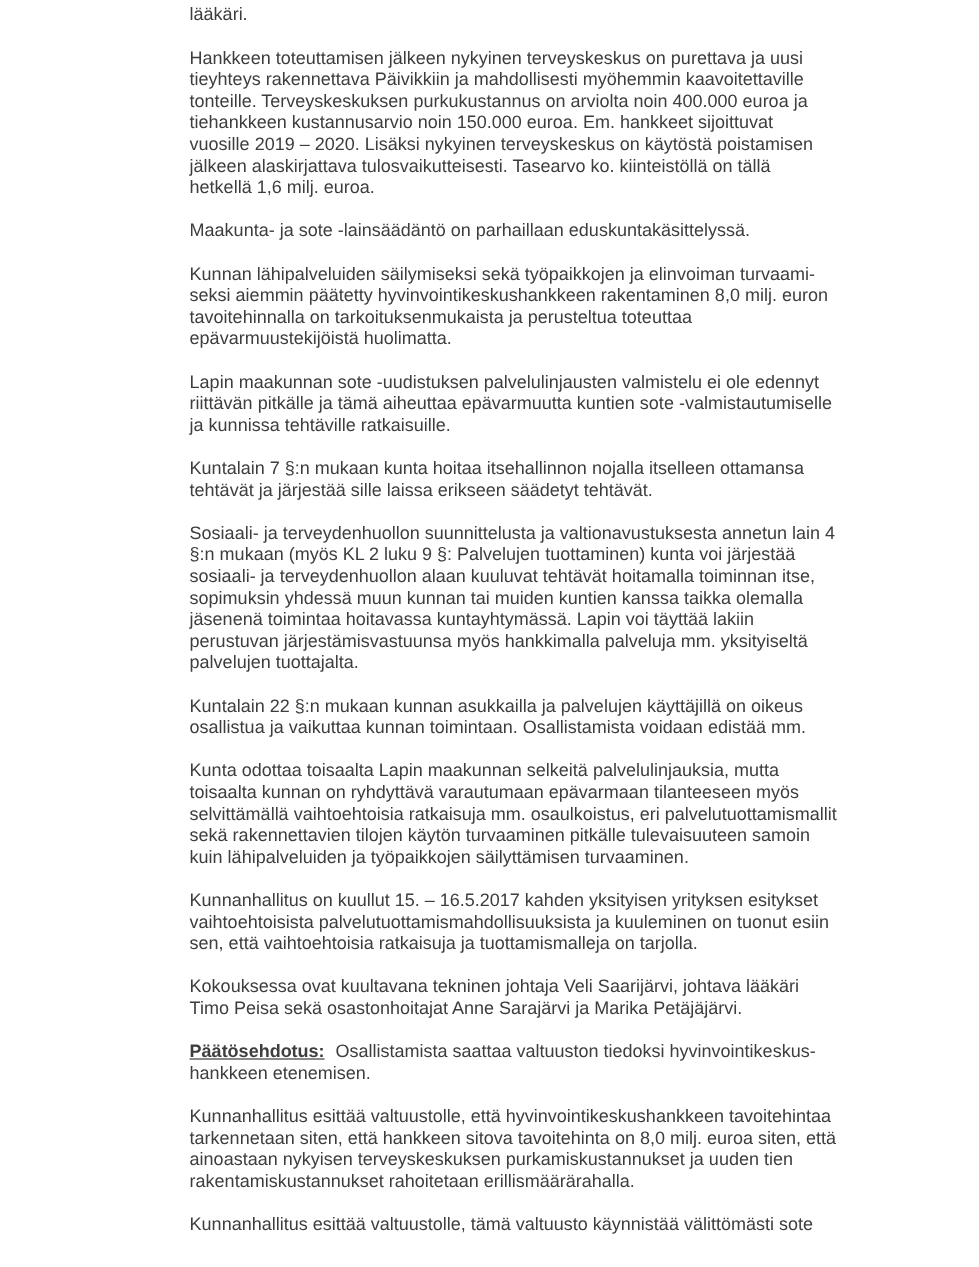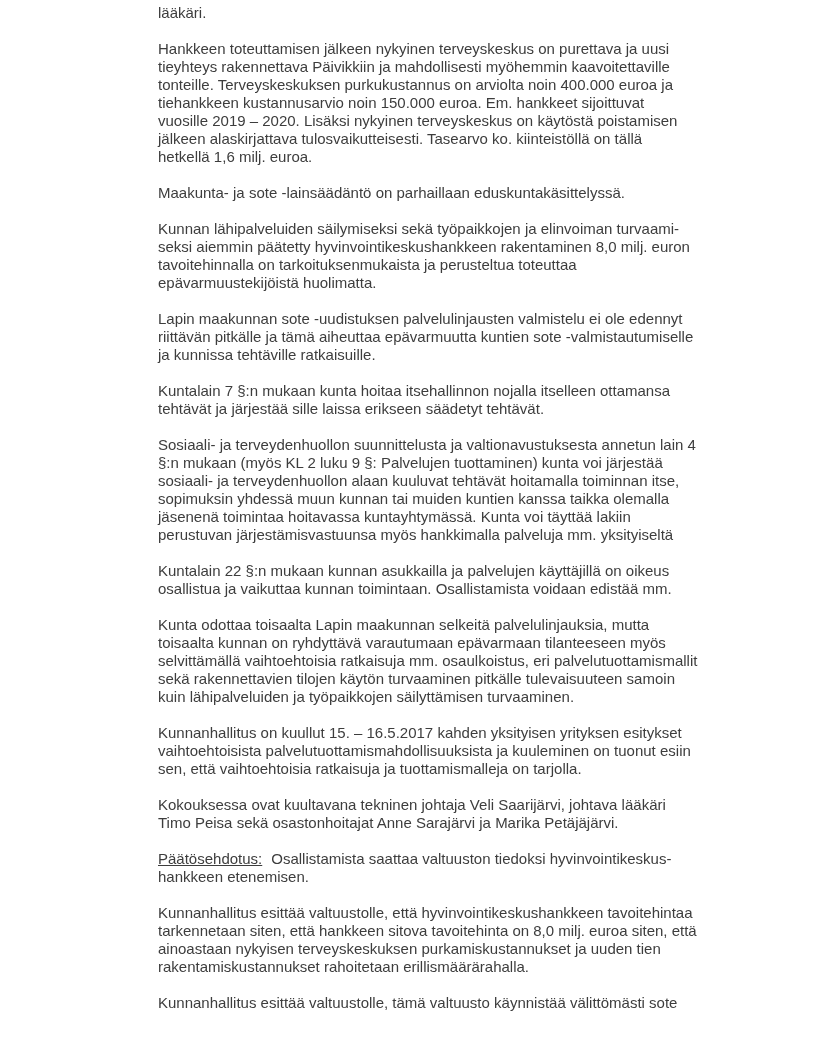--- a/index.html
+++ b/index.html
@@ -27,21 +27,21 @@
     margin: 0 0 18px 0;
   }
   .para:last-child {
     margin-bottom: 0;
   }
   .line {
     white-space: nowrap;
     height: 18px;
   }
   .lead {
-    font-weight: normal;
+    font-weight: bold;
     text-decoration: underline;
     margin-right: 9px;
   }
 </style>
 </head>
 <body>
 
 <div class="document-body" style="color: rgb(61, 61, 61);">
     <div class="para">
       <div class="line">lääkäri.</div>
@@ -71,22 +71,23 @@
     </div>
     <div class="para">
       <div class="line">Kuntalain 7 §:n mukaan kunta hoitaa itsehallinnon nojalla itselleen ottamansa</div>
       <div class="line">tehtävät ja järjestää sille laissa erikseen säädetyt tehtävät.</div>
     </div>
     <div class="para">
       <div class="line">Sosiaali- ja terveydenhuollon suunnittelusta ja valtionavustuksesta annetun lain 4</div>
       <div class="line">§:n mukaan (myös KL 2 luku 9 §: Palvelujen tuottaminen) kunta voi järjestää</div>
       <div class="line">sosiaali- ja terveydenhuollon alaan kuuluvat tehtävät hoitamalla toiminnan itse,</div>
       <div class="line">sopimuksin yhdessä muun kunnan tai muiden kuntien kanssa taikka olemalla</div>
-      <div class="line">jäsenenä toimintaa hoitavassa kuntayhtymässä. Kunta voi täyttää lakiin</div>
+      <div class="line">jäsenenä toimintaa hoitavassa kuntayhtymässä. Lapin voi täyttää lakiin</div>
       <div class="line">perustuvan järjestämisvastuunsa myös hankkimalla palveluja mm. yksityiseltä</div>
+      <div class="line">palvelujen tuottajalta.</div>
     </div>
     <div class="para">
       <div class="line">Kuntalain 22 §:n mukaan kunnan asukkailla ja palvelujen käyttäjillä on oikeus</div>
       <div class="line">osallistua ja vaikuttaa kunnan toimintaan. Osallistamista voidaan edistää mm.</div>
     </div>
     <div class="para">
       <div class="line">Kunta odottaa toisaalta Lapin maakunnan selkeitä palvelulinjauksia, mutta</div>
       <div class="line">toisaalta kunnan on ryhdyttävä varautumaan epävarmaan tilanteeseen myös</div>
       <div class="line">selvittämällä vaihtoehtoisia ratkaisuja mm. osaulkoistus, eri palvelutuottamismallit</div>
       <div class="line">sekä rakennettavien tilojen käytön turvaaminen pitkälle tulevaisuuteen samoin</div>

